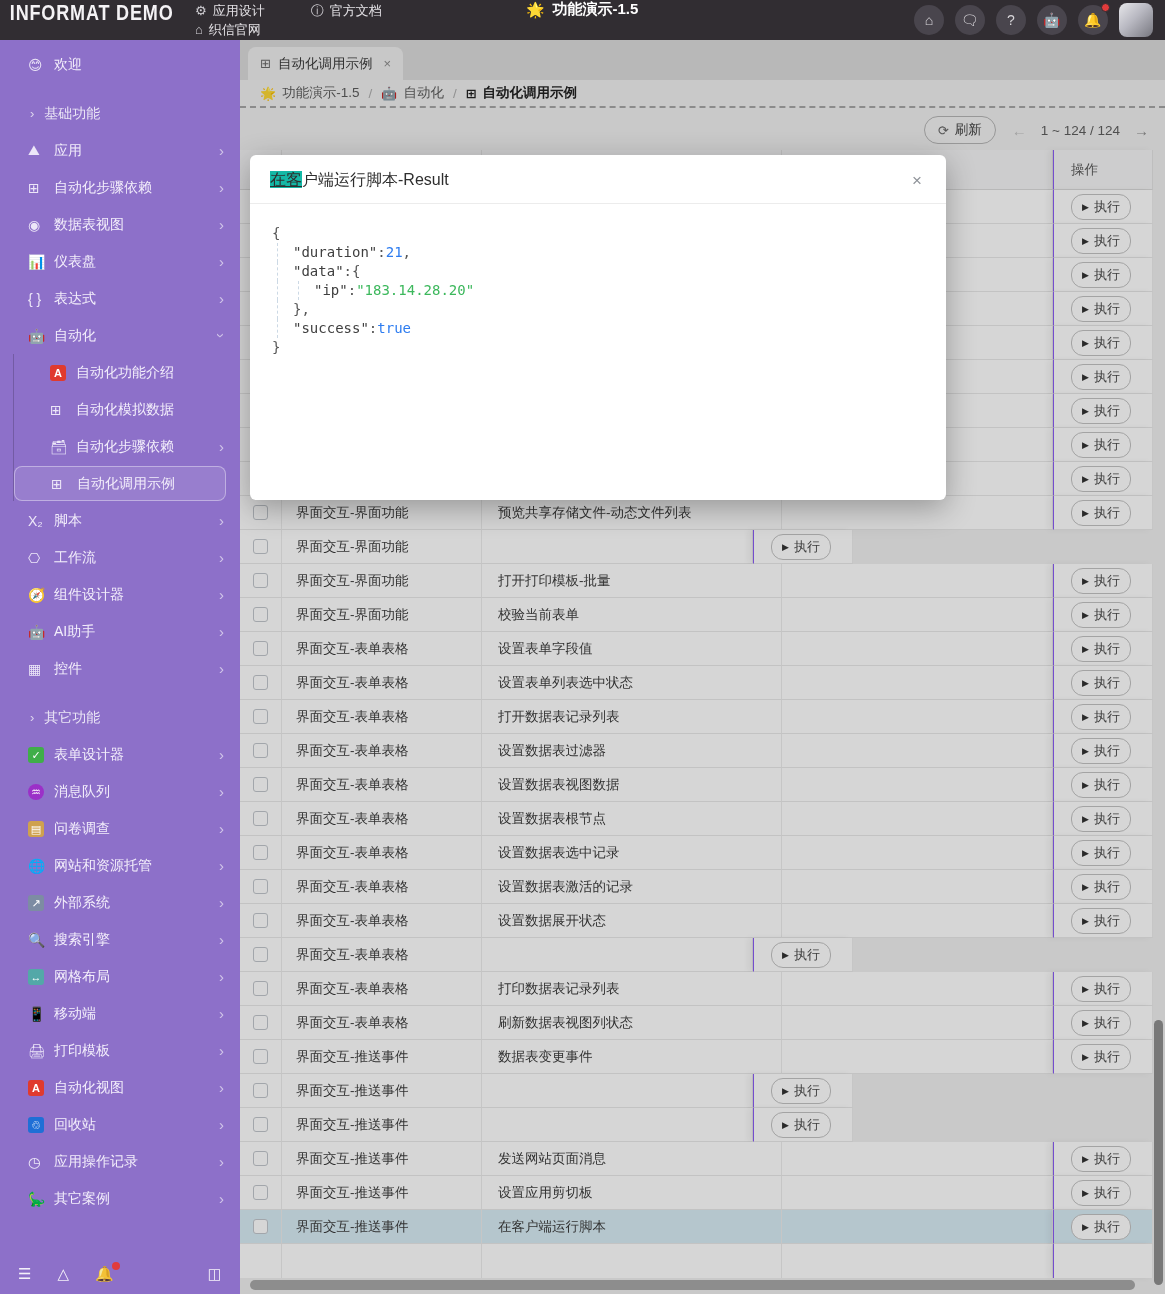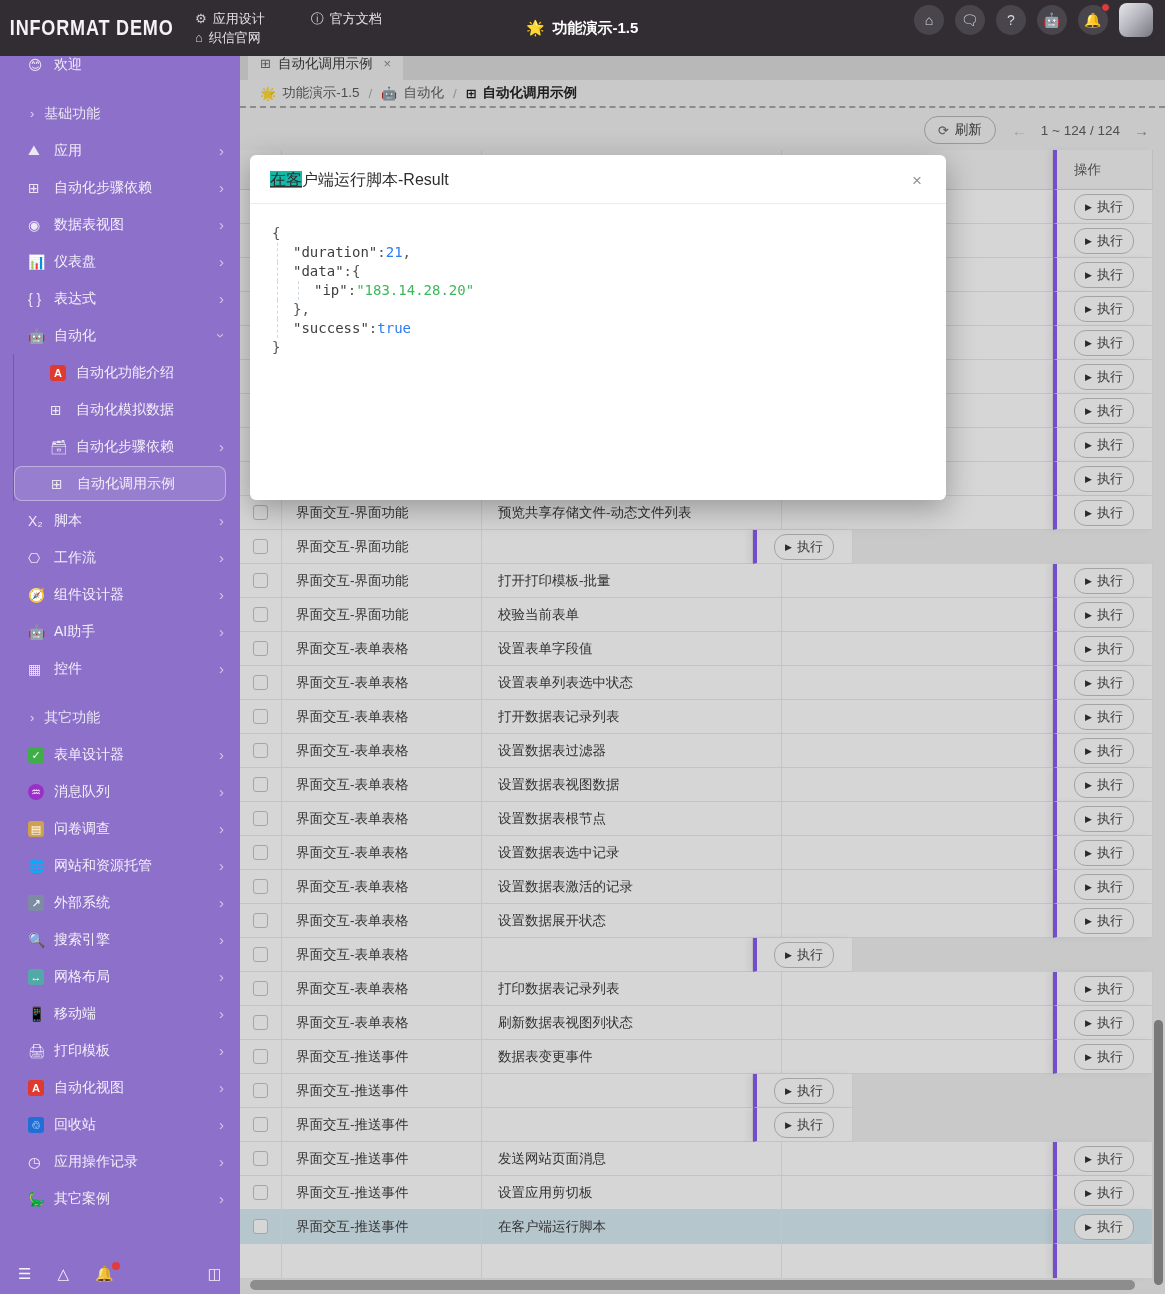--- a/index.html
+++ b/index.html
@@ -3,22 +3,22 @@
 <meta charset="utf-8">
 <style>
   * { margin:0; padding:0; box-sizing:border-box; }
   html,body { width:1165px; height:1294px; }
   body {
     position:relative; overflow:hidden;
     font-family:"Liberation Sans","DejaVu Sans",sans-serif;
     background:#f0f0f0; color:#333;
   }
   
-  .topbar { position:absolute; left:0; top:0; width:1165px; height:56px;
-    background:#312d32; display:flex; align-items:center; z-index:80; }
+  .topbar { position:absolute; left:0; top:0; width:1165px; height:40px;
+    background:#312d32; display:flex; align-items:flex-start; z-index:80; }
   .logo { width:195px; padding-left:12px; color:#f4f2f5; font-weight:bold;
     font-size:22px; letter-spacing:1px; transform:scaleX(.82); transform-origin:left center; white-space:nowrap; }
   .topnav { display:flex; flex-direction:column; justify-content:center; gap:1px; height:40px; }
   .topnav-row { display:flex; gap:46px; }
   .topnav-item { display:flex; align-items:center; gap:6px; color:#e3e1e5; font-size:13px; cursor:pointer; }
   .topnav-item .tico { font-size:13px; color:#cfcdd2; }
   .top-center { position:absolute; left:50%; transform:translateX(-50%); display:flex; align-items:center; gap:7px;
     color:#fff; font-size:15px; font-weight:bold; }
   .top-center .star { color:#e8c43a; font-size:15px; }
   .top-actions { position:absolute; right:12px; top:0; height:40px; display:flex; align-items:center; gap:11px; }
@@ -81,21 +81,21 @@
   .trow { display:flex; height:34px; }
   .thead { height:40px; }
   .cell { display:flex; align-items:center; background:#fff; border-right:1px solid #ececec;
     border-bottom:1px solid #e9e9e9; font-size:13.5px; color:#3c3c3c; padding-left:14px; overflow:hidden; white-space:nowrap; }
   .thead .cell { background:#f5f5f6; border-bottom:1px solid #dcdcdc; border-right:1px solid #e3e3e3;
     color:#5a5a5a; font-size:13.5px; }
   .c-cb { width:42px; justify-content:center; padding-left:0; }
   .c-cat { width:200px; }
   .c-name { width:300px; padding-left:16px; }
   .c-gap { width:271px; }
-  .c-act { width:100px; border-left:4px solid #8b5cf6; box-shadow:-5px 0 6px rgba(0,0,0,.05); padding-left:17px; }
+  .c-act { width:100px; border-left:1px solid #8b5cf6; box-shadow:-5px 0 6px rgba(0,0,0,.05); padding-left:17px; }
   .cbox { width:15px; height:15px; border:1px solid #c2c6cc; border-radius:3px; background:#fff; cursor:pointer; }
   .exec-btn { display:inline-flex; align-items:center; gap:5px; border:1px solid #c3c3c3; border-radius:12px;
     background:#fff; padding:3px 10px; font-size:13px; color:#4a4a4a; cursor:pointer; }
   .exec-btn .etri { font-size:9px; color:#333; }
   .hl .cell { background:#d8ecf5; }
   .rempty .cell { border-bottom:none; background:#fff; }
   
   .vsb { position:absolute; right:1px; top:110px; width:10px; height:1130px; }
   .vsb-thumb { position:absolute; left:0; top:870px; width:9px; height:265px; border-radius:5px; background:#8f8f8f; cursor:pointer; }
   .hsb { position:absolute; left:0; top:1240px; width:913px; height:11px; }

